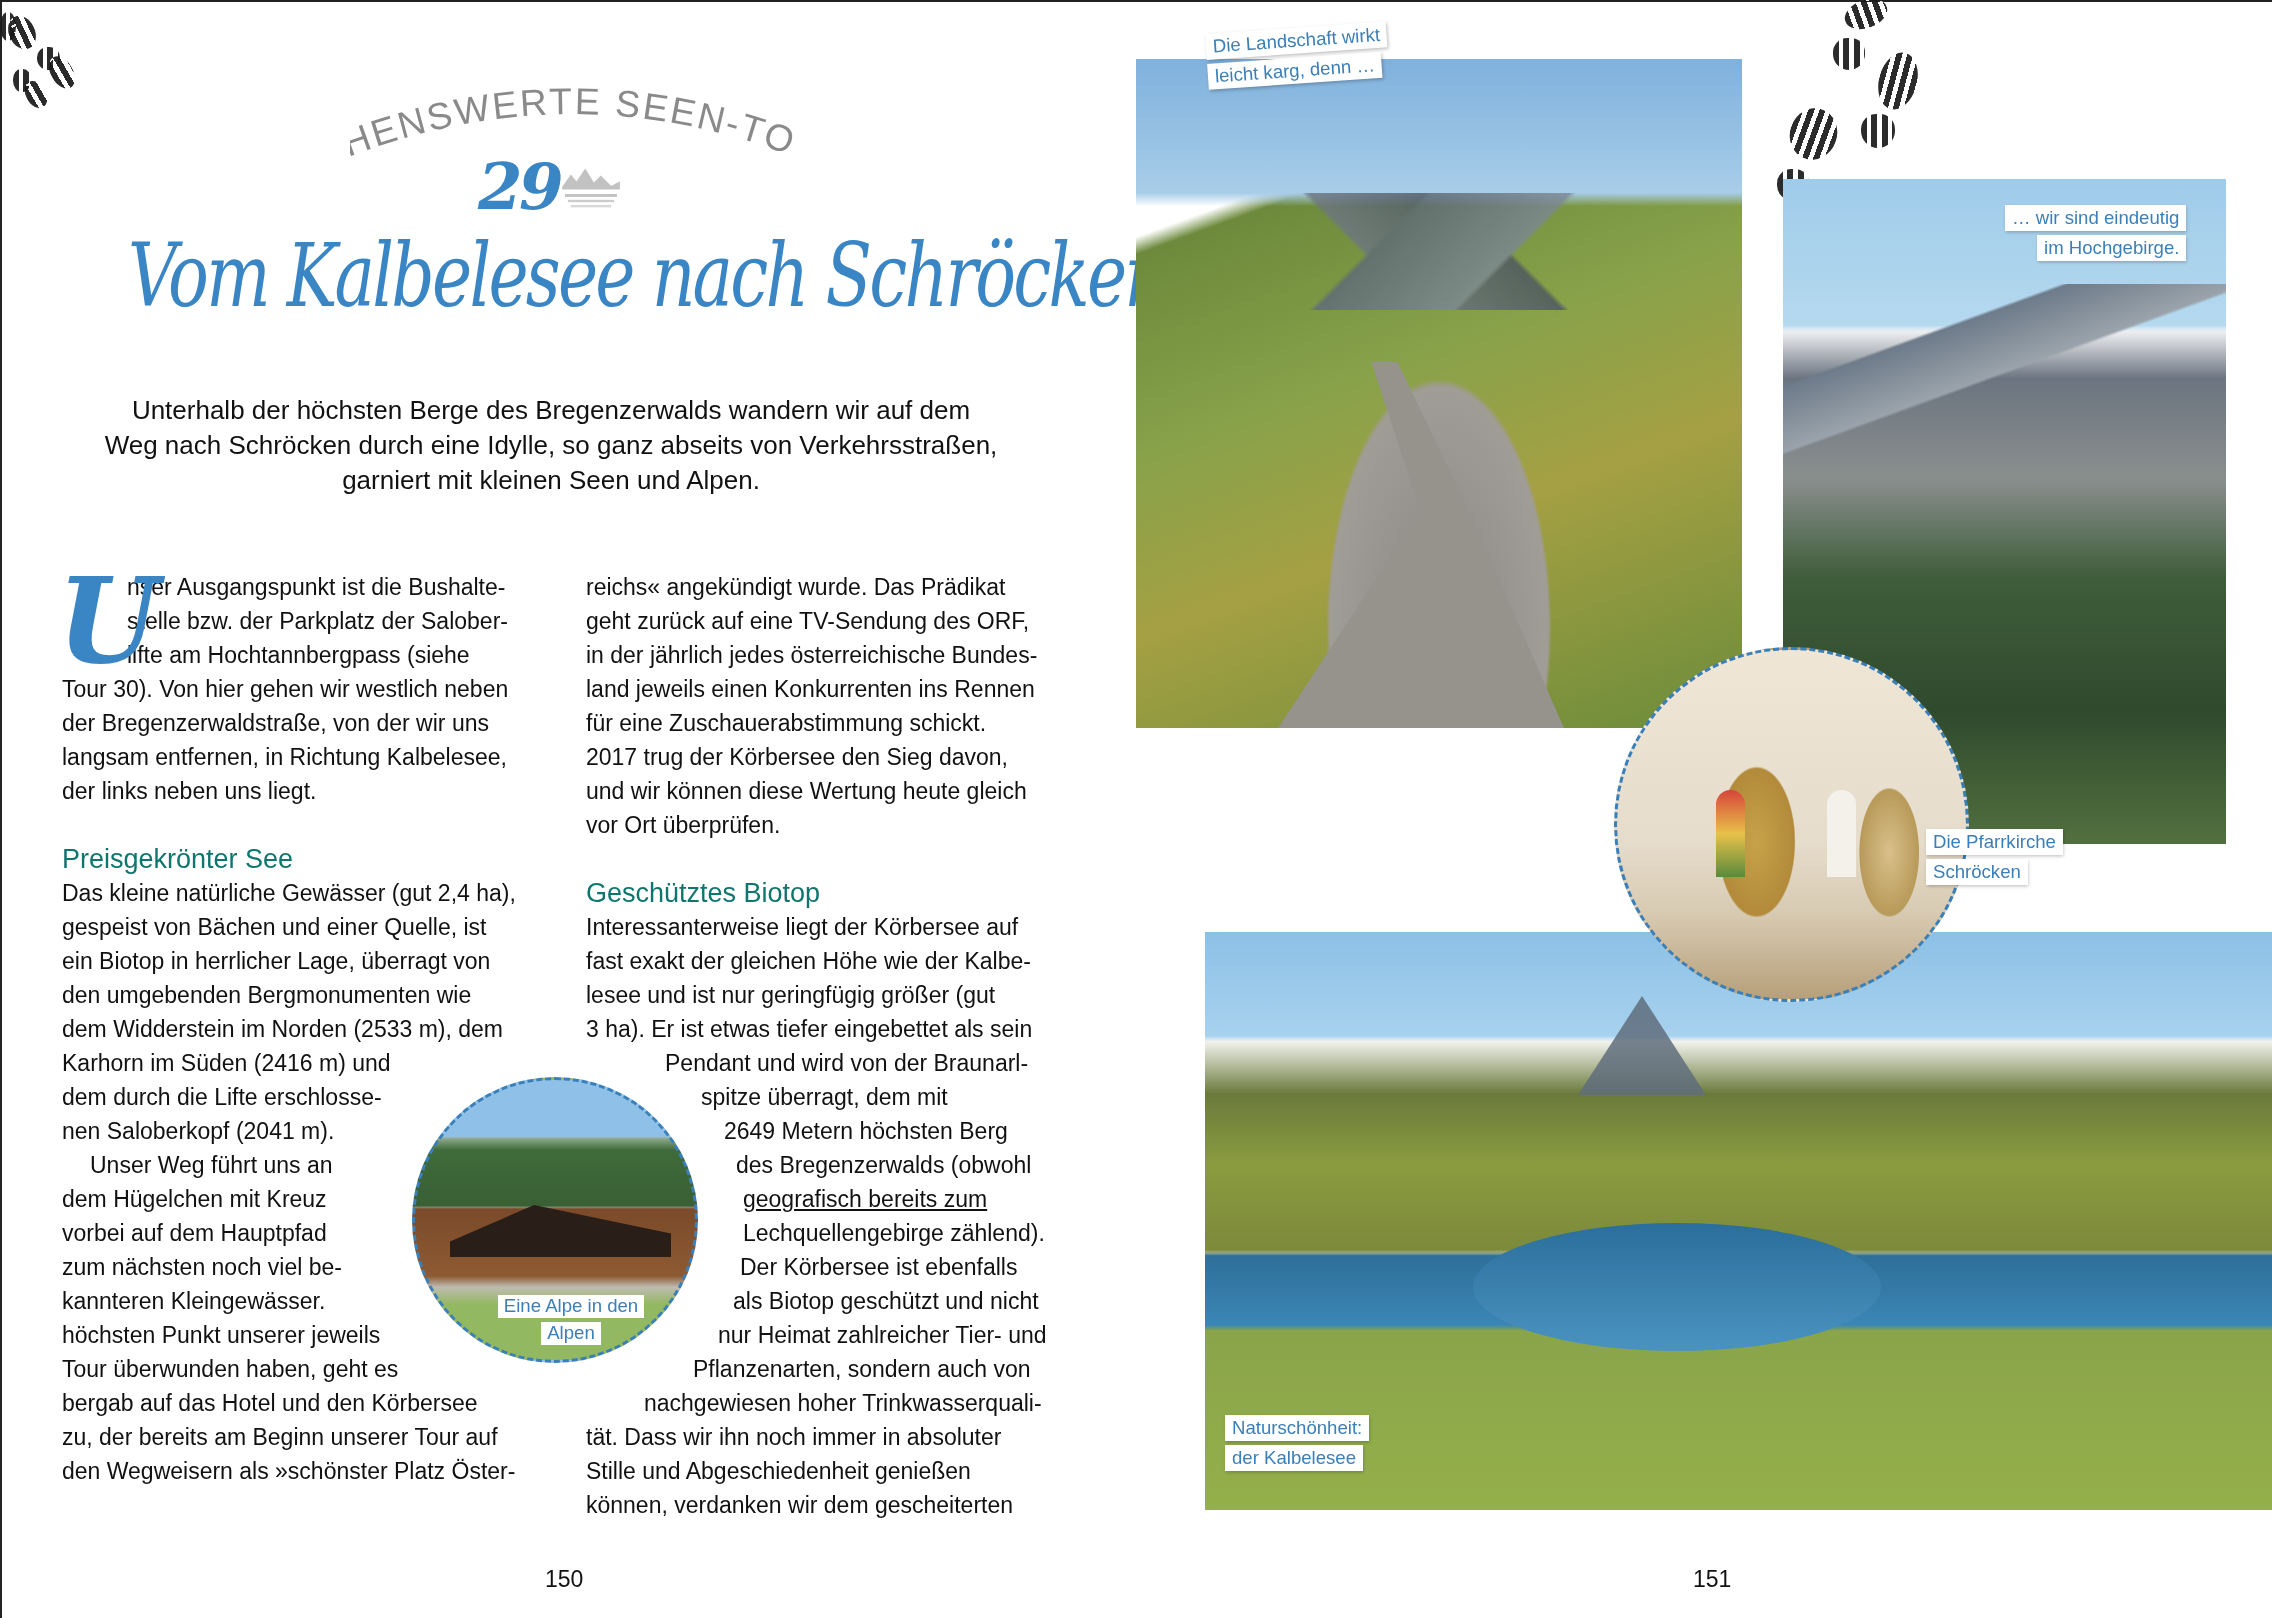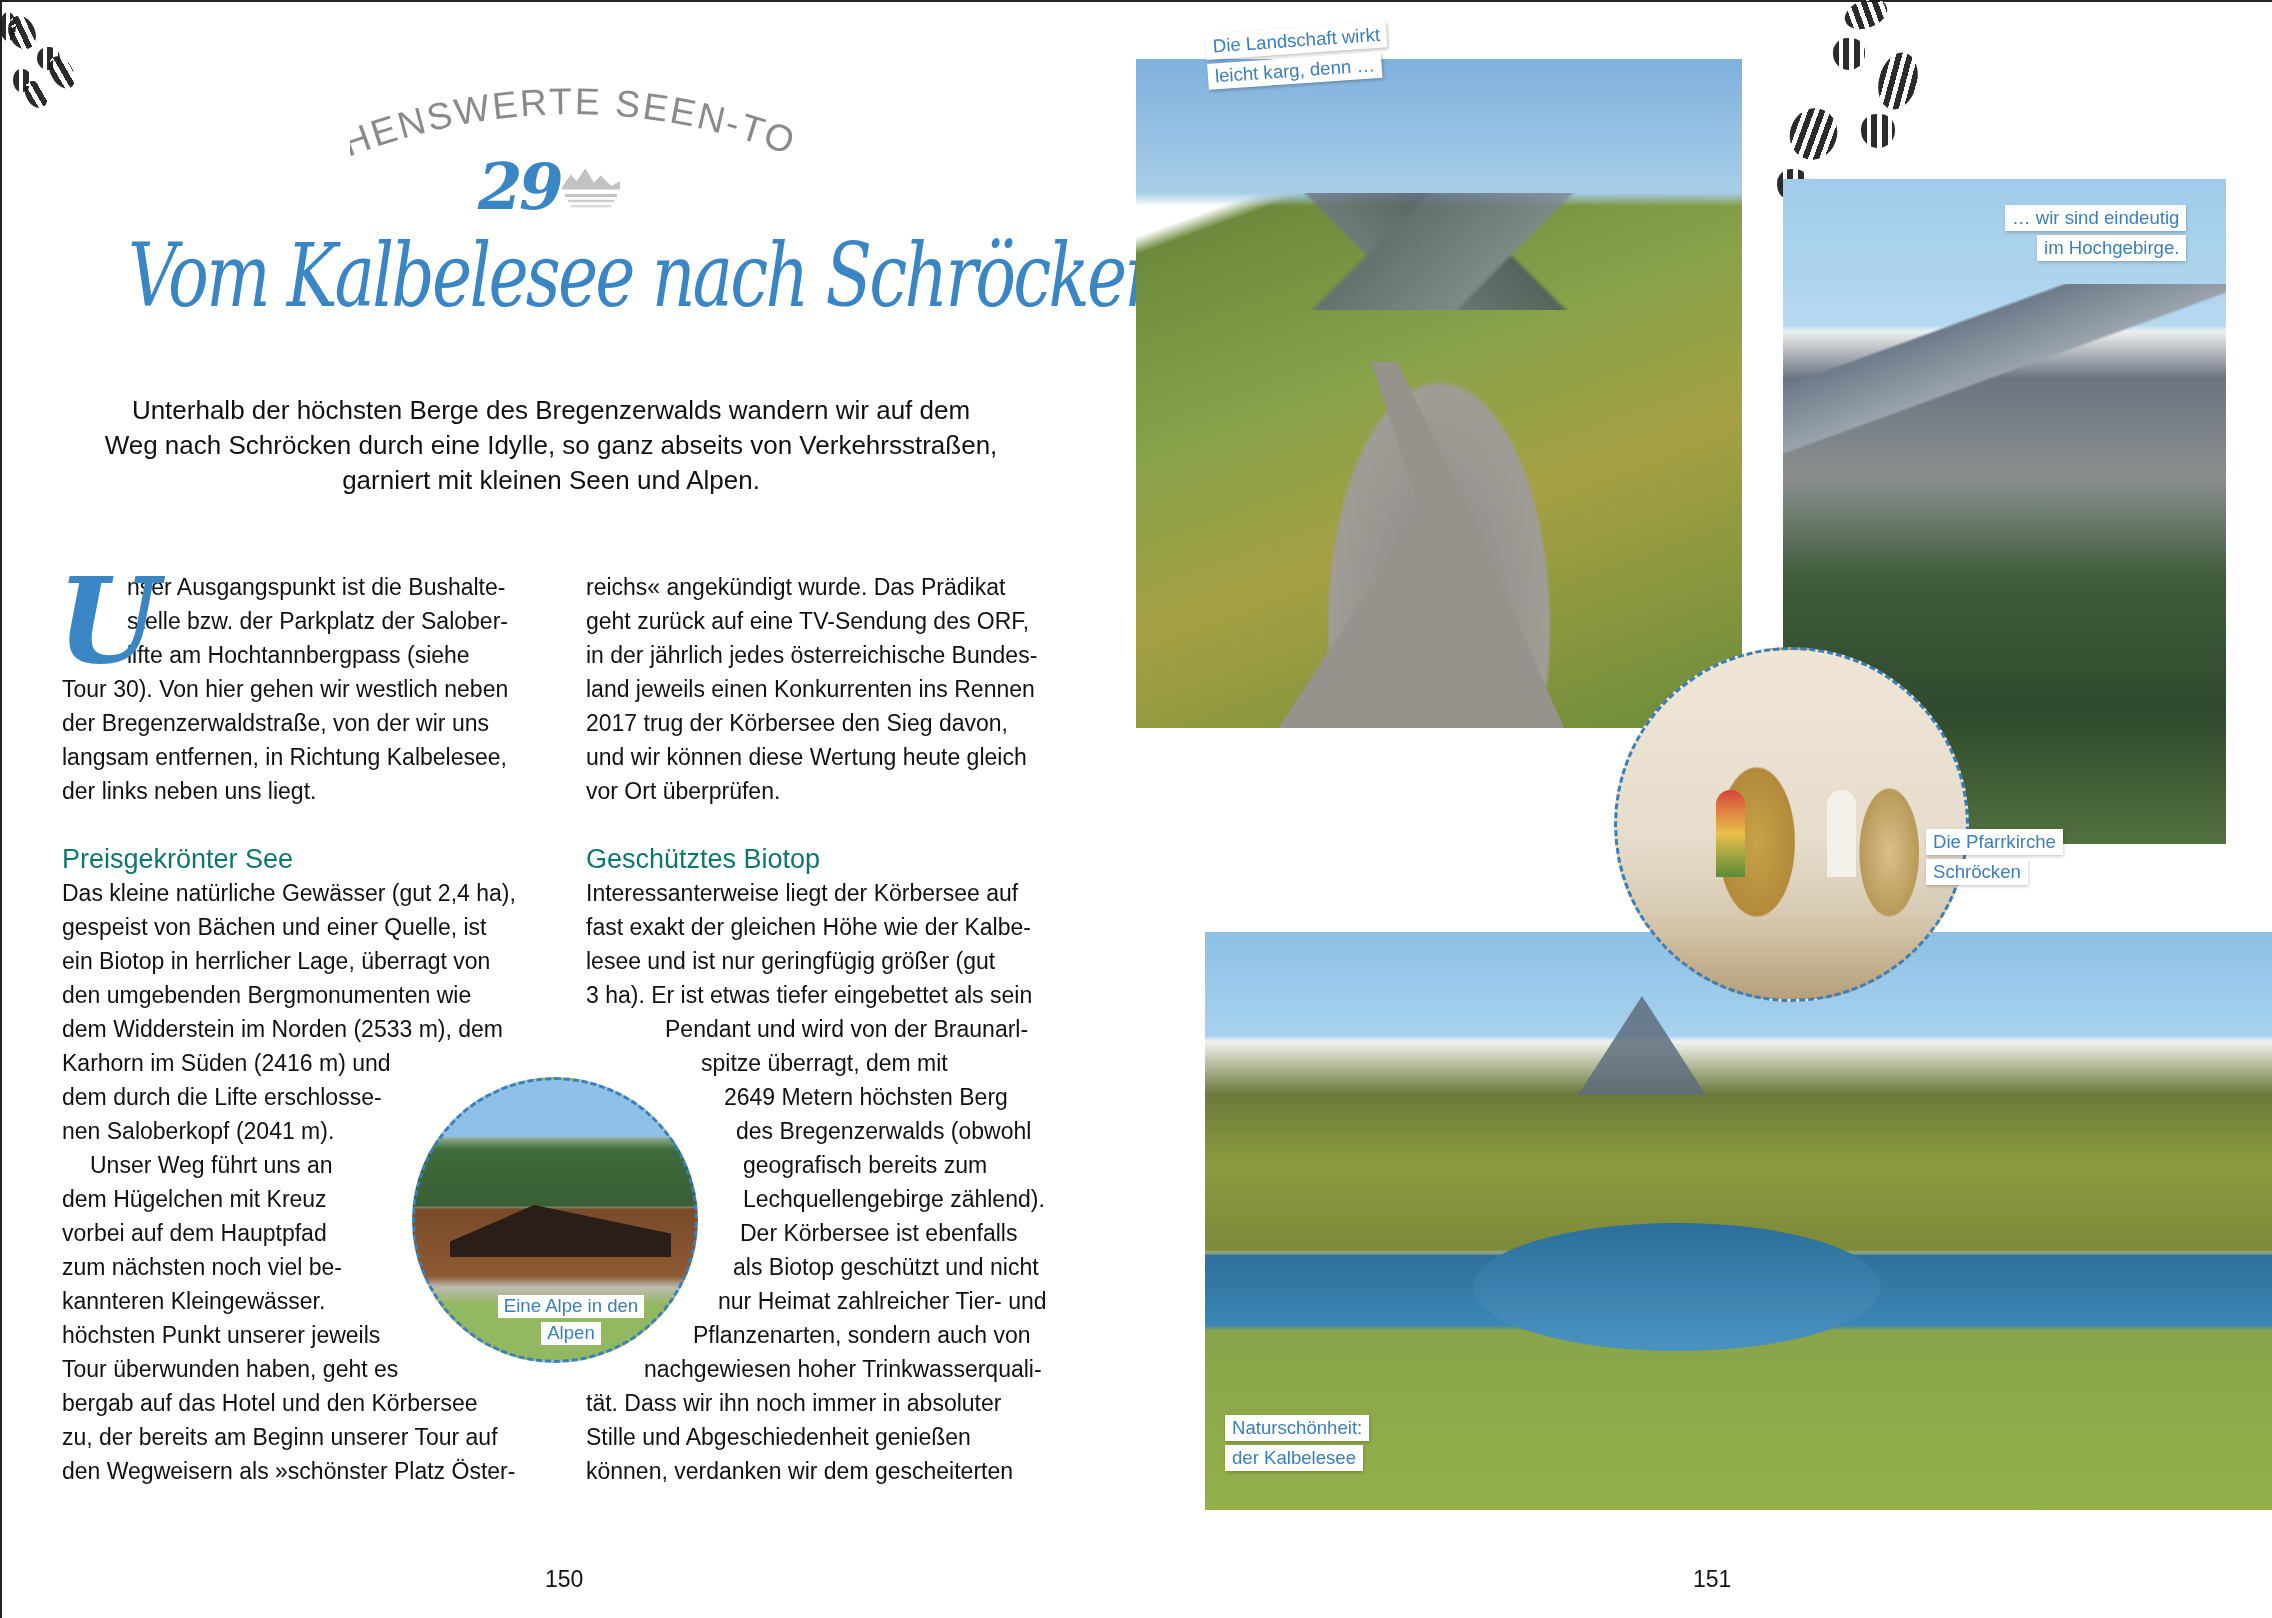--- a/index.html
+++ b/index.html
@@ -186,35 +186,36 @@
   <p>bergab auf das Hotel und den Körbersee</p>
   <p>zu, der bereits am Beginn unserer Tour auf</p>
   <p>den Wegweisern als »schönster Platz Öster-</p>
 </div>
 
 <div class="col col-right">
   <p>reichs« angekündigt wurde. Das Prädikat</p>
   <p>geht zurück auf eine TV-Sendung des ORF,</p>
   <p>in der jährlich jedes österreichische Bundes-</p>
   <p>land jeweils einen Konkurrenten ins Rennen</p>
+  <p>für eine Zuschauerabstimmung schickt.</p>
   <p>2017 trug der Körbersee den Sieg davon,</p>
   <p>und wir können diese Wertung heute gleich</p>
   <p>vor Ort überprüfen.</p>
   <div class="spacer"></div>
   <h3>Geschütztes Biotop</h3>
   <div id="wrap-lines">
       <p style="padding-left: 0px;">Interessanterweise liegt der Körbersee auf</p>
       <p style="padding-left: 0px;">fast exakt der gleichen Höhe wie der Kalbe-</p>
       <p style="padding-left: 0px;">lesee und ist nur geringfügig größer (gut</p>
       <p style="padding-left: 0px;">3 ha). Er ist etwas tiefer eingebettet als sein</p>
       <p style="padding-left: 79px;">Pendant und wird von der Braunarl-</p>
       <p style="padding-left: 115px;">spitze überragt, dem mit</p>
       <p style="padding-left: 138px;">2649 Metern höchsten Berg</p>
       <p style="padding-left: 150px;">des Bregenzerwalds (obwohl</p>
-      <p style="padding-left: 157px;">geografisch bereits zum</p>
+      <p style="padding-left: 157px; text-decoration: underline;">geografisch bereits zum</p>
       <p style="padding-left: 157px;">Lechquellengebirge zählend).</p>
       <p style="padding-left: 154px;">Der Körbersee ist ebenfalls</p>
       <p style="padding-left: 147px;">als Biotop geschützt und nicht</p>
       <p style="padding-left: 132px;">nur Heimat zahlreicher Tier- und</p>
       <p style="padding-left: 107px;">Pflanzenarten, sondern auch von</p>
       <p style="padding-left: 58px;">nachgewiesen hoher Trinkwasserquali-</p>
       <p style="padding-left: 0px;">tät. Dass wir ihn noch immer in absoluter</p>
       <p style="padding-left: 0px;">Stille und Abgeschiedenheit genießen</p>
       <p style="padding-left: 0px;">können, verdanken wir dem gescheiterten</p>
     </div>

